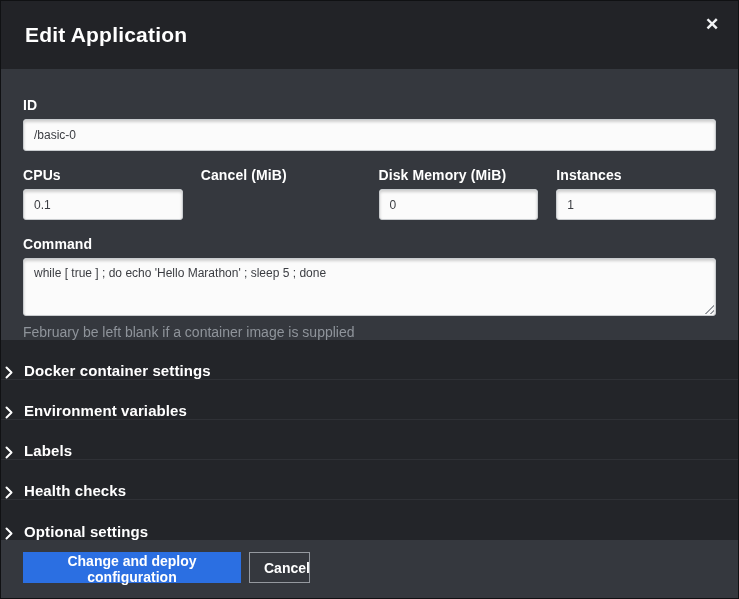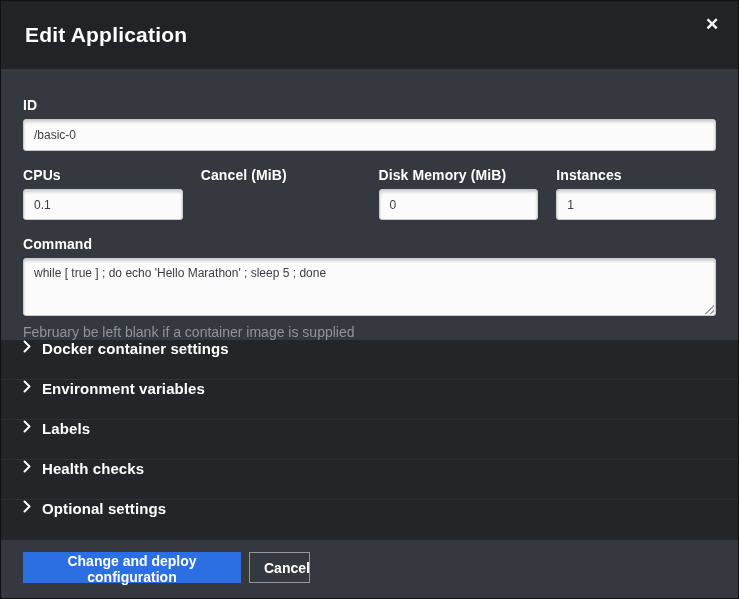--- a/index.html
+++ b/index.html
@@ -87,22 +87,22 @@
     margin-top: 8px;
   }
 
   
   .sections {
     background: #232529;
     flex: 0 0 200px;
   }
   .section-row {
     height: 40px;
-    display: flex; align-items: flex-start;
-    padding: 0 22px;
+    display: flex; align-items: flex-end;
+    padding: 0 4px;
     border-bottom: 1px solid #2f3136;
     cursor: pointer;
   }
   .section-row:last-child { border-bottom: none; }
   .chevron {
     display: inline-flex; align-items: center;
     margin-right: 11px; flex: 0 0 auto;
   }
   .section-label {
     color: #ffffff; font-size: 15px; font-weight: 700;

